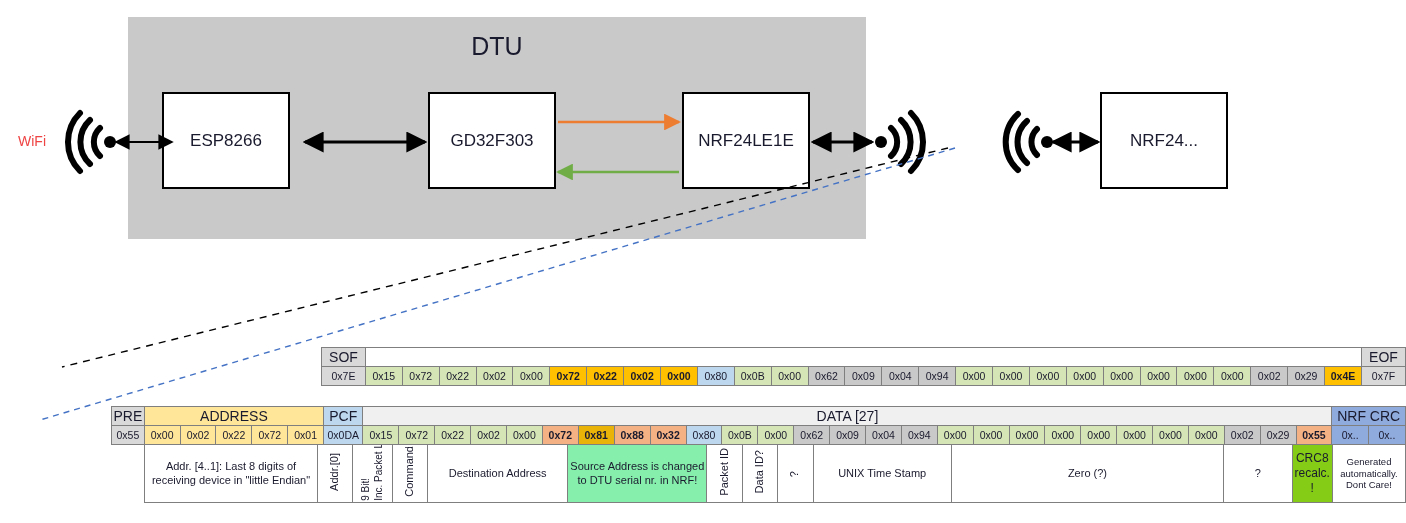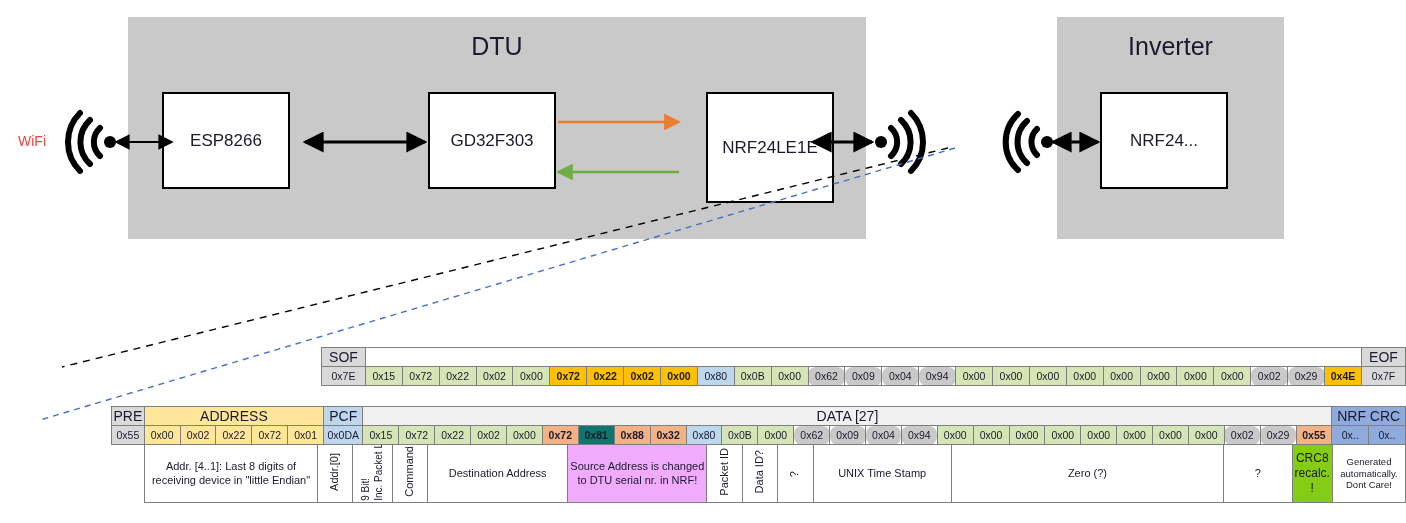--- a/index.html
+++ b/index.html
@@ -33,21 +33,21 @@
   .chip {
     position:absolute;
     background:#ffffff;
     border:2.5px solid #000000;
     display:flex; align-items:center; justify-content:center;
     font-size:17px;
     color:#1a1a2e;
   }
   #chip-esp   { left:162px; top:92px; width:128px; height:97px; }
   #chip-gd32  { left:428px; top:92px; width:128px; height:97px; }
-  #chip-nrf24le1e { left:706px; top:92px; width:128px; height:111px; }
+  #chip-nrf24le1e { left:682px; top:92px; width:128px; height:97px; }
   #chip-nrf24 { left:1100px; top:92px; width:128px; height:97px; }
 
   .wifi-label {
     position:absolute; font-size:14px; color:#ef4444;
   }
   #wifi-label-left { left:18px; top:133px; }
 
   svg.overlay { position:absolute; left:0; top:0; width:1406px; height:523px; pointer-events:none; }
 
   
@@ -70,21 +70,21 @@
     white-space:nowrap;
   }
   td.blank { border:none; background:transparent; }
   td.hdr { font-size:14px; }
 
   
   .f-grey   { background:#d9d9d9; }
   .f-green  { background:#d5e5b5; }
   .f-blue   { background:#bdd7ee; }
   .f-gold   { background:#ffc000; }
-  .f-stone  { background:#c9c9c9;border-radius:8px; }
+  .f-stone  { background:#c9c9c9; }
   .f-steel  { background:#8faadc; }
   .f-ltgrey { background:#f0f0f0; }
   .f-cream  { background:#ffe699; }
   .b { font-weight:bold; }
 
   
   table.desc {
     position:absolute;
     border-collapse:collapse;
     table-layout:fixed;
@@ -127,23 +127,20 @@
 </style>
 </head>
 <body>
 
 <div id="block-diagram">
 
   <div class="enclosure" id="dtu-enclosure">
     <div class="enclosure-title">DTU</div>
   </div>
 
-  <div class="enclosure" id="inverter-enclosure">
-    <div class="enclosure-title">Inverter</div>
-  </div>
 
   <div class="chip" id="chip-esp">
     <span>ESP8266</span>
   </div>
   <div class="chip" id="chip-gd32">
     <span>GD32F303</span>
   </div>
   <div class="chip" id="chip-nrf24le1e">
     <span>NRF24LE1E</span>
   </div>
@@ -337,21 +334,21 @@
         <td class="f-cream">0x22</td>
         <td class="f-cream">0x72</td>
         <td class="f-cream">0x01</td>
         <td class="f-blue">0x0DA</td>
         <td class="f-green">0x15</td>
         <td class="f-green">0x72</td>
         <td class="f-green">0x22</td>
         <td class="f-green">0x02</td>
         <td class="f-green">0x00</td>
         <td class="f-salmon-dark-cell b" style="background: rgb(244, 177, 131);">0x72</td>
-        <td class="f-salmon-dark-cell b" style="background: #0f766e;">0x81</td>
+        <td class="f-salmon-dark-cell b" style="background: #eab308;">0x81</td>
         <td class="f-salmon-dark-cell b" style="background: rgb(244, 177, 131);">0x88</td>
         <td class="f-salmon-dark-cell b" style="background: rgb(244, 177, 131);">0x32</td>
         <td class="f-blue">0x80</td>
         <td class="f-green">0x0B</td>
         <td class="f-green">0x00</td>
         <td class="f-stone">0x62</td>
         <td class="f-stone">0x09</td>
         <td class="f-stone">0x04</td>
         <td class="f-stone">0x94</td>
         <td class="f-green">0x00</td>
@@ -394,21 +391,21 @@
 Last 8 digits of receiving device in "little Endian"</td>
         <td class="vert"><span>Addr.[0]</span></td>
         <td class="vert2">
           <div class="stack">
             <span>9 Bit!</span>
             <span>Inc. Packet Length</span>
           </div>
         </td>
         <td class="vert"><span>Command</span></td>
         <td>Destination Address</td>
-        <td class="left-text" style="background: #f0abfc;">Source Address is changed to DTU serial nr. in NRF!</td>
+        <td class="left-text" style="background: #86efac;">Source Address is changed to DTU serial nr. in NRF!</td>
         <td class="vert"><span>Packet ID</span></td>
         <td class="vert"><span>Data ID?</span></td>
         <td class="vert"><span>?</span></td>
         <td>UNIX Time Stamp</td>
         <td>Zero (?)</td>
         <td>?</td>
         <td style="background: #84cc16; font-size: 12px;">CRC8 recalc. !</td>
         <td style="font-size: 9.5px;">Generated automatically. Dont Care!</td>
       </tr>
   </tbody>

